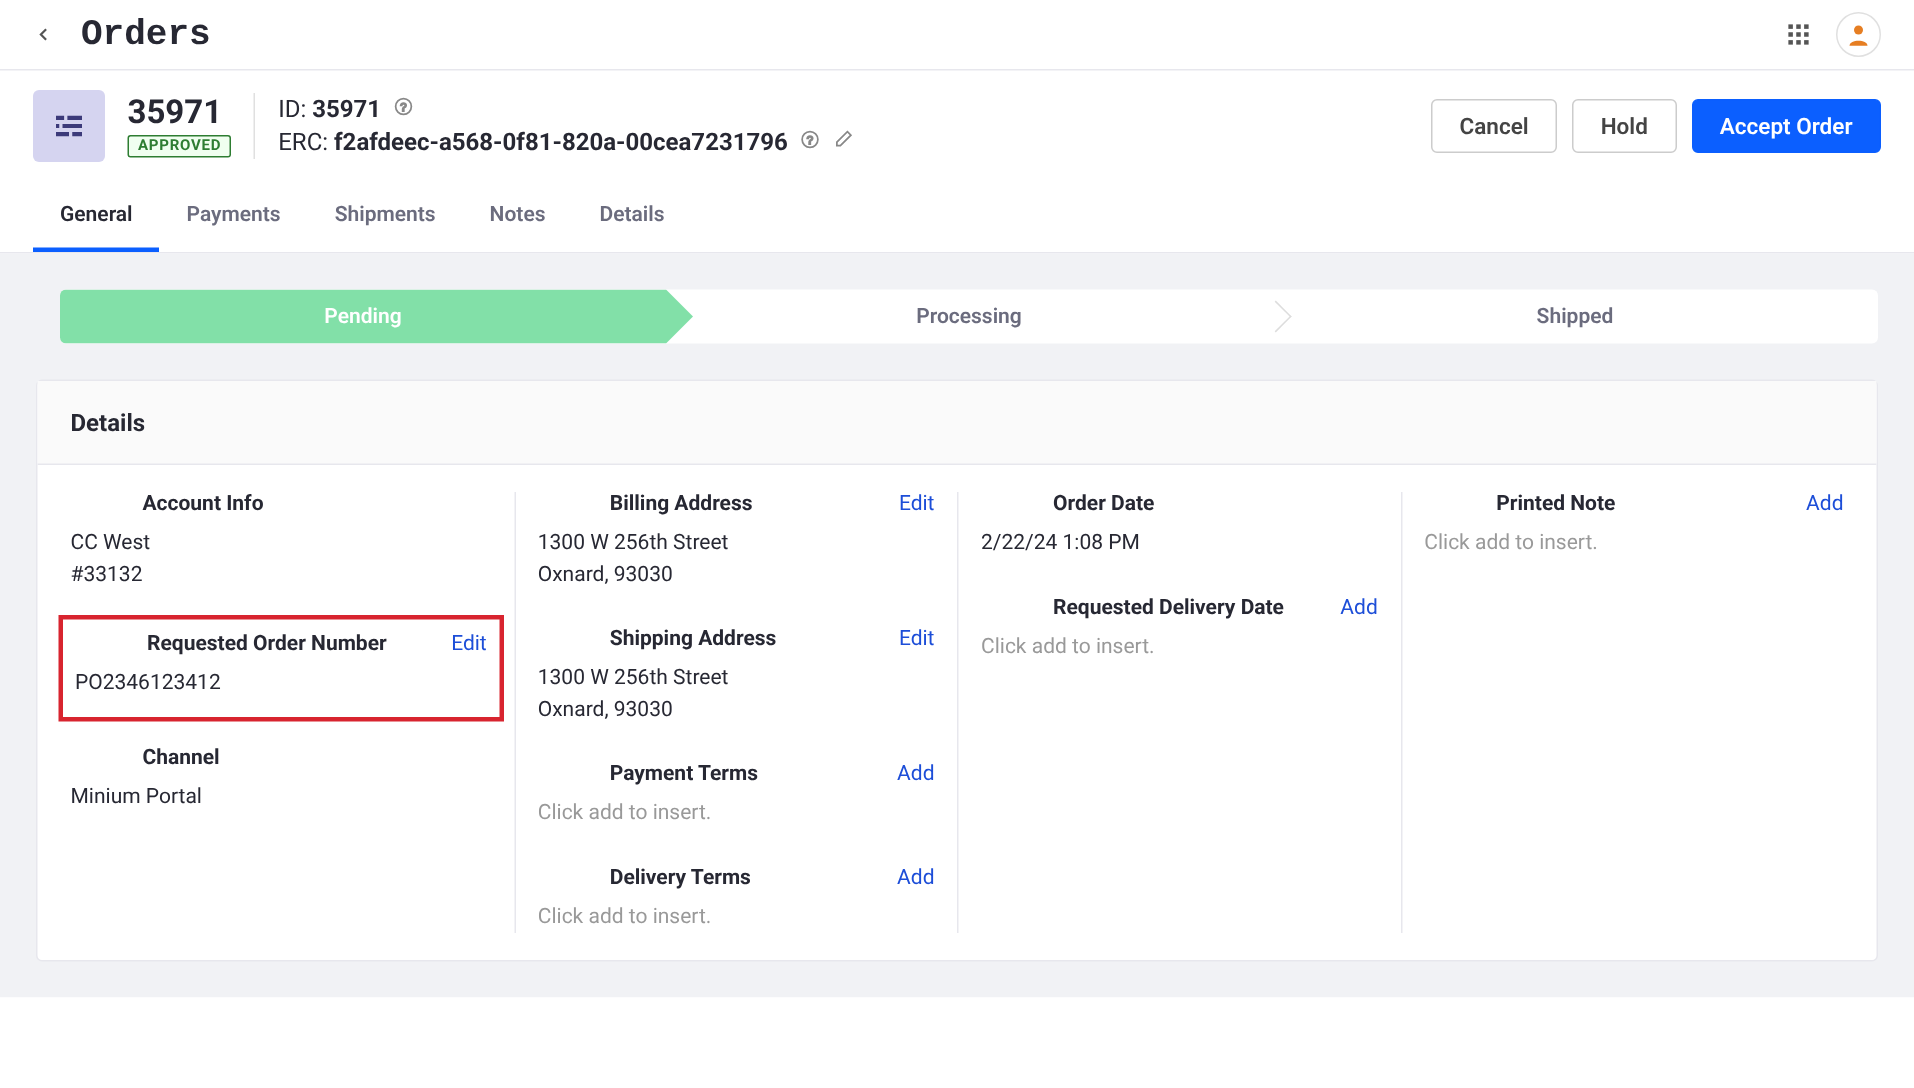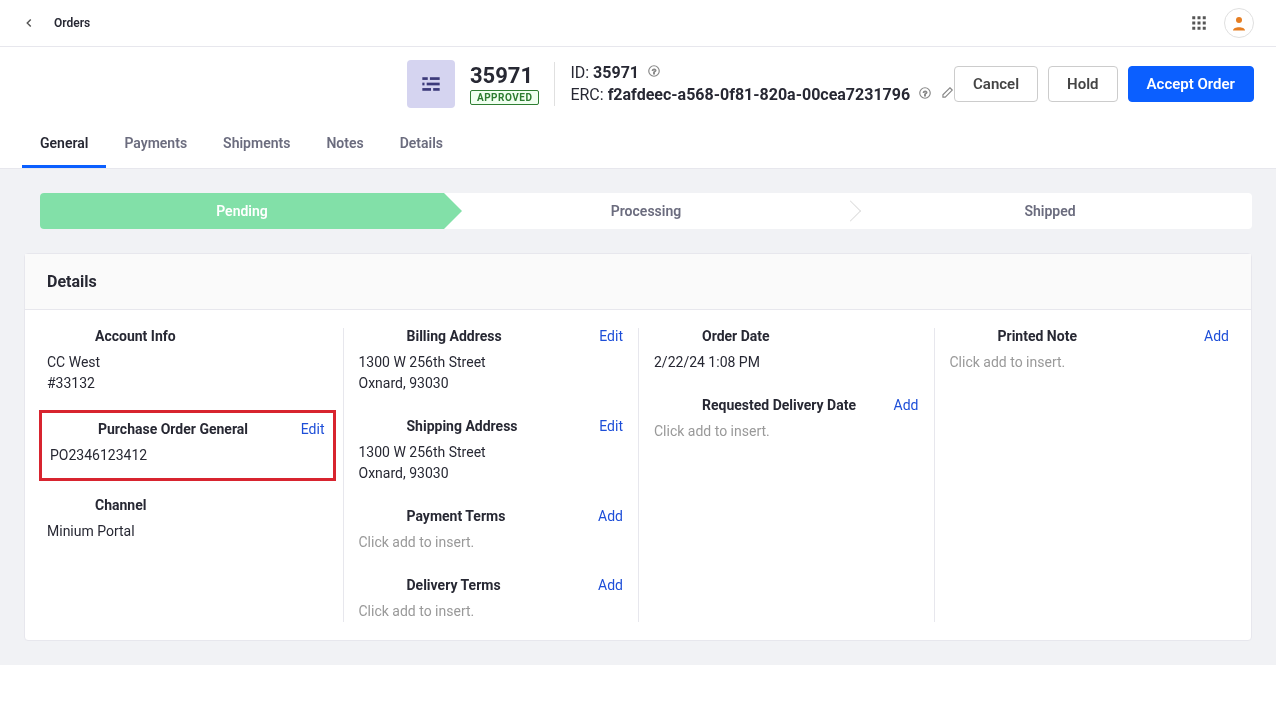--- a/index.html
+++ b/index.html
@@ -1,25 +1,25 @@
 <!DOCTYPE html>
 <html><head>
 <meta charset="utf-8">
 <style>
   * { margin:0; padding:0; box-sizing:border-box; }
   body { font-family: -apple-system, BlinkMacSystemFont, "Segoe UI", Roboto, Helvetica, Arial, sans-serif; font-size:14px; color:#272833; background:#fff; }
   .topbar { display:flex; align-items:center; justify-content:space-between; padding:8px 22px; }
   .topbar-left { display:flex; align-items:center; gap:18px; }
   .back-btn { cursor:pointer; display:flex; align-items:center; }
-  .orders-title { font-size:12px; font-weight:600; }
+  .orders-title { font-size:24px; font-weight:600;font-family:Liberation Mono, monospace; }
   .topbar-right { display:flex; align-items:center; gap:15px; }
   .apps-icon { width:20px; height:20px; display:flex; align-items:center; justify-content:center; cursor:pointer; }
   .avatar { width:30px; height:30px; border-radius:50%; border:1px solid #e0e0e0; display:flex; align-items:center; justify-content:center; cursor:pointer; }
   hr.sep { border:none; border-top:1px solid #e7e7ed; }
-  .header { display:flex; align-items:center; justify-content:flex-end; padding:13px 22px; }
+  .header { display:flex; align-items:center; justify-content:space-between; padding:13px 22px; }
   .header-left { display:flex; align-items:center; gap:15px; }
   .order-icon { width:48px; height:48px; background:#d5d4f0; border-radius:4px; display:flex; align-items:center; justify-content:center; }
   .order-title { font-size:22px; font-weight:700; }
   .badge { display:inline-block; border:1px solid #2e7d32; color:#2e7d32; font-size:10px; font-weight:700; padding:1px 6px; border-radius:2px; background:#f0fff0; letter-spacing:0.5px; }
   .divider { width:1px; height:44px; background:#e0e0e0; }
   .header-meta { font-size:16px; line-height:1.4; }
   .meta-label { font-weight:400; }
   .meta-value { font-weight:700; }
   .muted-icon { color:#888; margin-left:4px; cursor:pointer; display:inline-block;}
   .btn-row { display:flex; gap:10px; }
@@ -159,21 +159,21 @@
       <div class="col col1">
         <div class="section">
           <div class="section-head">
               <div class="section-title">Account Info</div>
             </div>
           <div class="section-text">CC West</div>
           <div class="section-text">#33132</div>
         </div>
         <div class="highlight-box">
           <div class="section-head">
-            <div class="section-title">Purchase Order General</div>
+            <div class="section-title">Requested Order Number</div>
             <span class="link">Edit</span>
           </div>
           <div class="section-text">PO2346123412</div>
         </div>
         <div class="section">
           <div class="section-head">
               <div class="section-title">Channel</div>
             </div>
           <div class="section-text">Minium Portal</div>
         </div>

